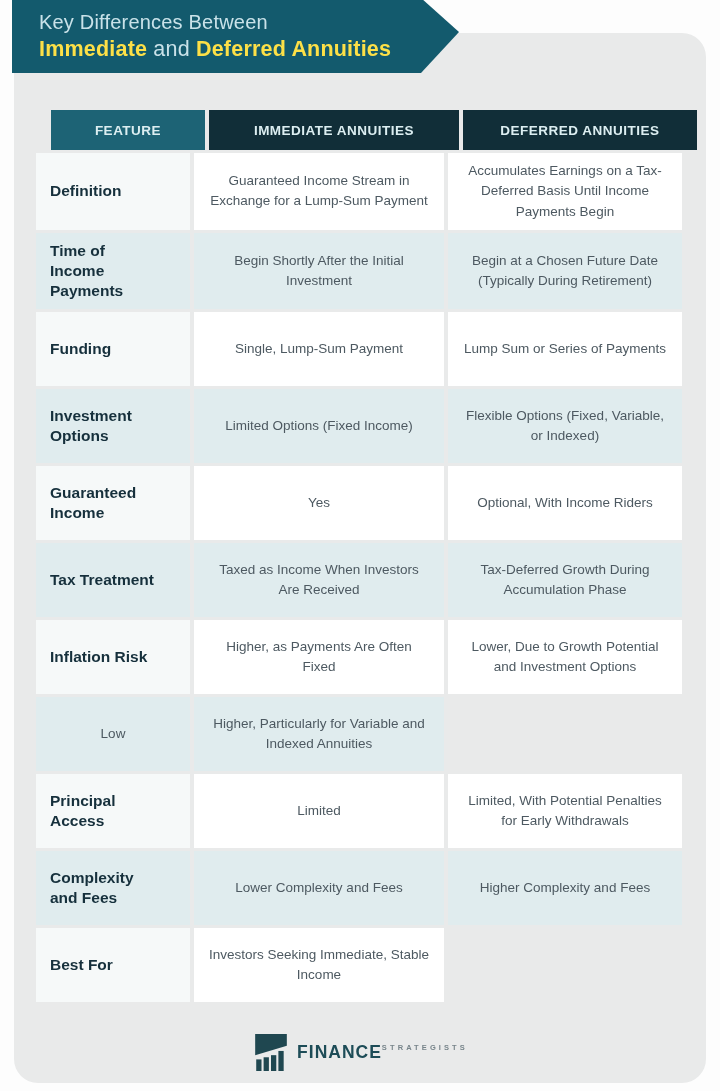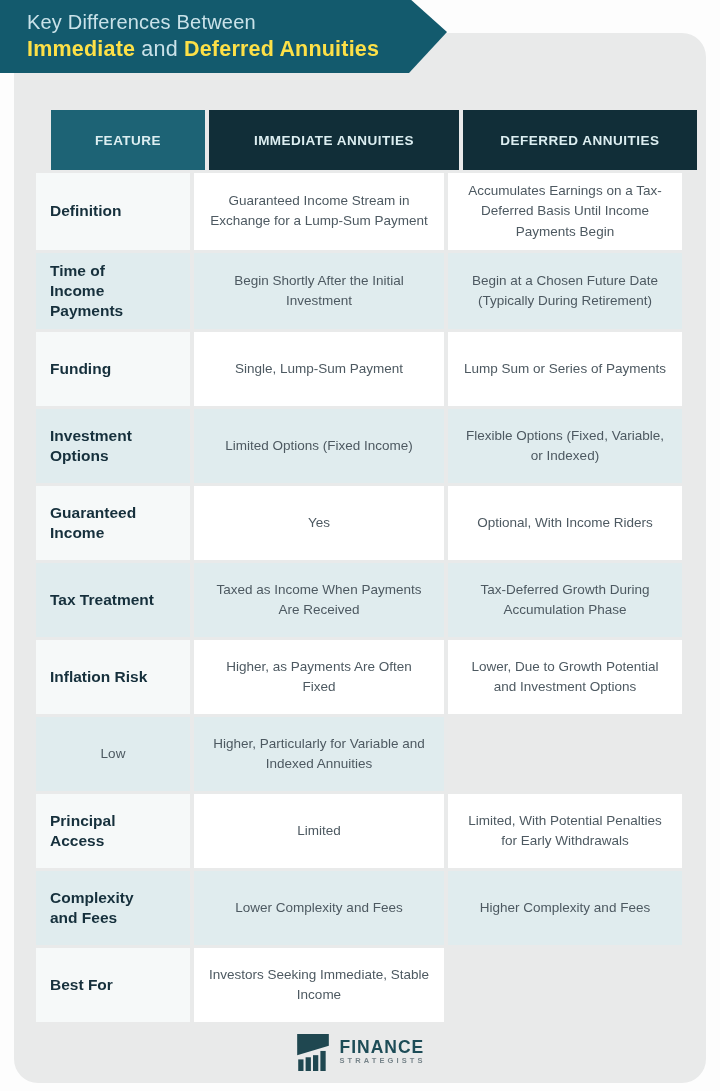--- a/index.html
+++ b/index.html
@@ -16,21 +16,21 @@
     position:absolute;
     left:14px; top:33px;
     width:692px; height:1050px;
     background:var(--card-bg,#e9eaea);
     border-radius:24px;
   }
 
   
   .banner {
     position:absolute;
-    left:0; top:0;
+    left:12px; top:0;
     width:447px; height:73px;
     background:var(--banner-bg,#135a6d);
     clip-path:polygon(0 0, 92% 0, 100% 44%, 91.5% 100%, 0 100%);
     padding:9px 0 0 27px;
     z-index:3;
   }
   .banner-line1 {
     font-size:20px;
     font-weight:400;
     color:#c9e2e9;
@@ -51,21 +51,21 @@
     position:absolute;
     left:36px; top:110px;
     width:646px;
     z-index:2;
   }
   .trow {
     display:grid;
     grid-template-columns:154px 250px 234px;
     column-gap:4px;
   }
-  .trow.head { height:60px;padding-left:15px; }
+  .trow.head { height:40px;padding-left:15px; }
   .trow.body { min-height:74px; margin-top:3px; }
 
   .hcell {
     display:flex; align-items:center; justify-content:center;
     font-weight:700;
     font-size:13.5px;
     letter-spacing:.5px;
     color:#dceef1;
     text-align:center;
   }
@@ -96,21 +96,21 @@
 
   
   .footer {
     position:absolute;
     left:0; bottom:20px;
     width:100%;
     display:flex; align-items:center; justify-content:center;
     gap:7px;
     z-index:2;
   }
-  .logo-text { display:flex; flex-direction:column; justify-content:center; }
+  .logo-text { display:flex; justify-content:center; }
   .logo-name {
     font-size:17.5px;
     font-weight:700;
     letter-spacing:1px;
     color:var(--logo-teal,#1d4c57);
     line-height:18px;
   }
   .logo-sub {
     font-size:7.5px;
     font-weight:700;
@@ -170,21 +170,21 @@
         <div class="fcell">
           <span>Guaranteed Income</span>
         </div>
         <div class="vcell">Yes</div>
         <div class="vcell">Optional, With Income Riders</div>
       </div>
       <div class="trow body blue">
         <div class="fcell">
           <span>Tax Treatment</span>
         </div>
-        <div class="vcell">Taxed as Income When Payments Are Received</div>
+        <div class="vcell">Taxed as Income When Investors Are Received</div>
         <div class="vcell">Tax-Deferred Growth During Accumulation Phase</div>
       </div>
       <div class="trow body white">
         <div class="fcell">
           <span>Inflation Risk</span>
         </div>
         <div class="vcell">Higher, as Payments Are Often Fixed</div>
         <div class="vcell">Lower, Due to Growth Potential and Investment Options</div>
       </div>
       <div class="trow body blue">

